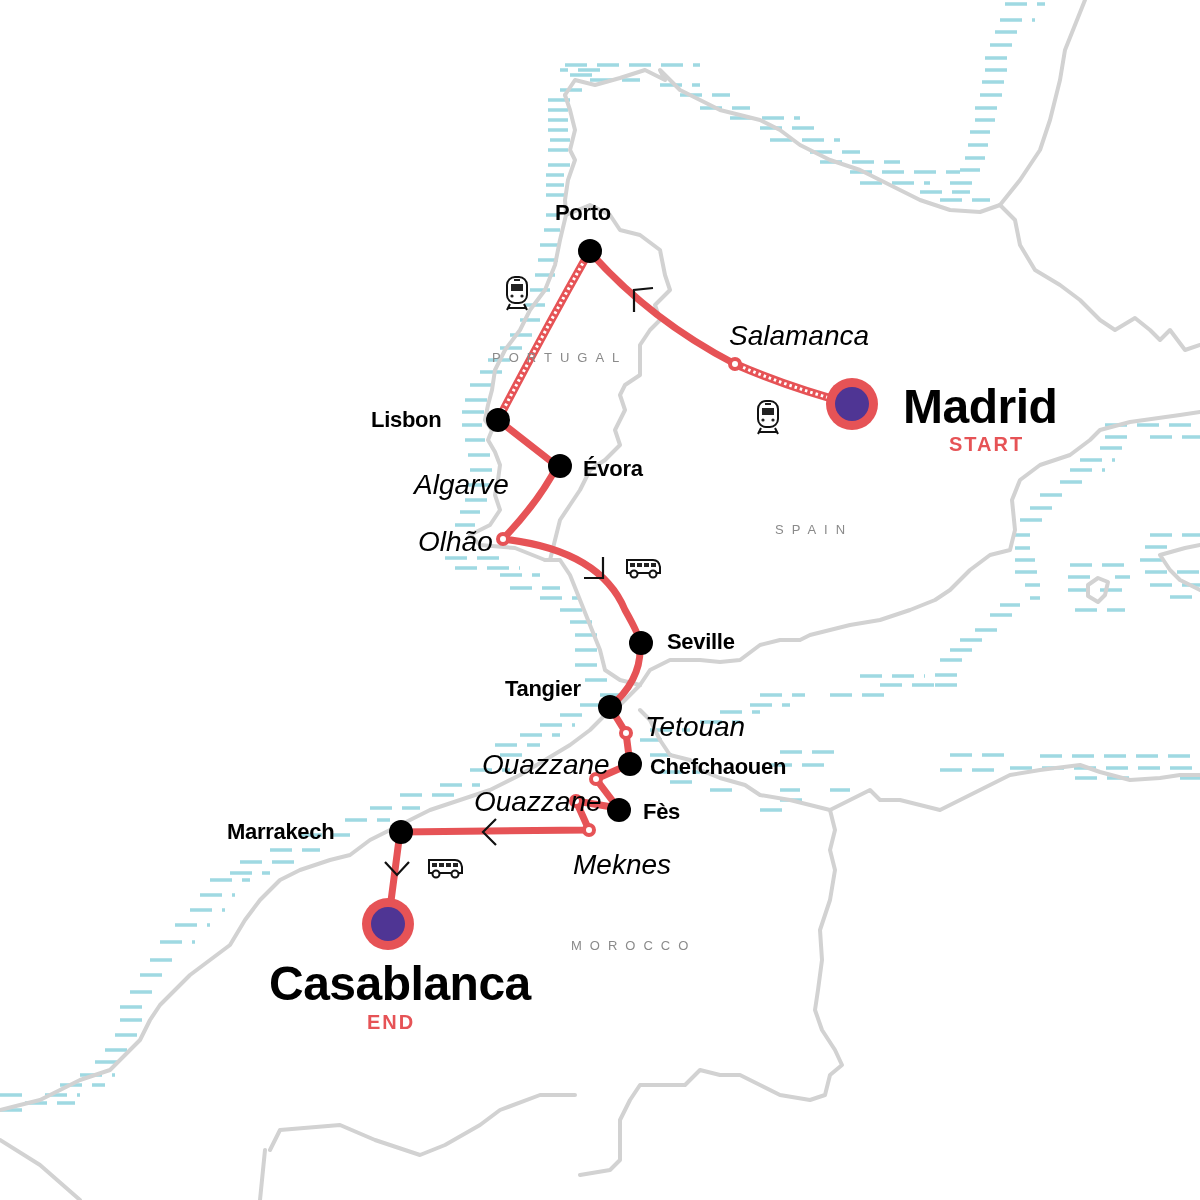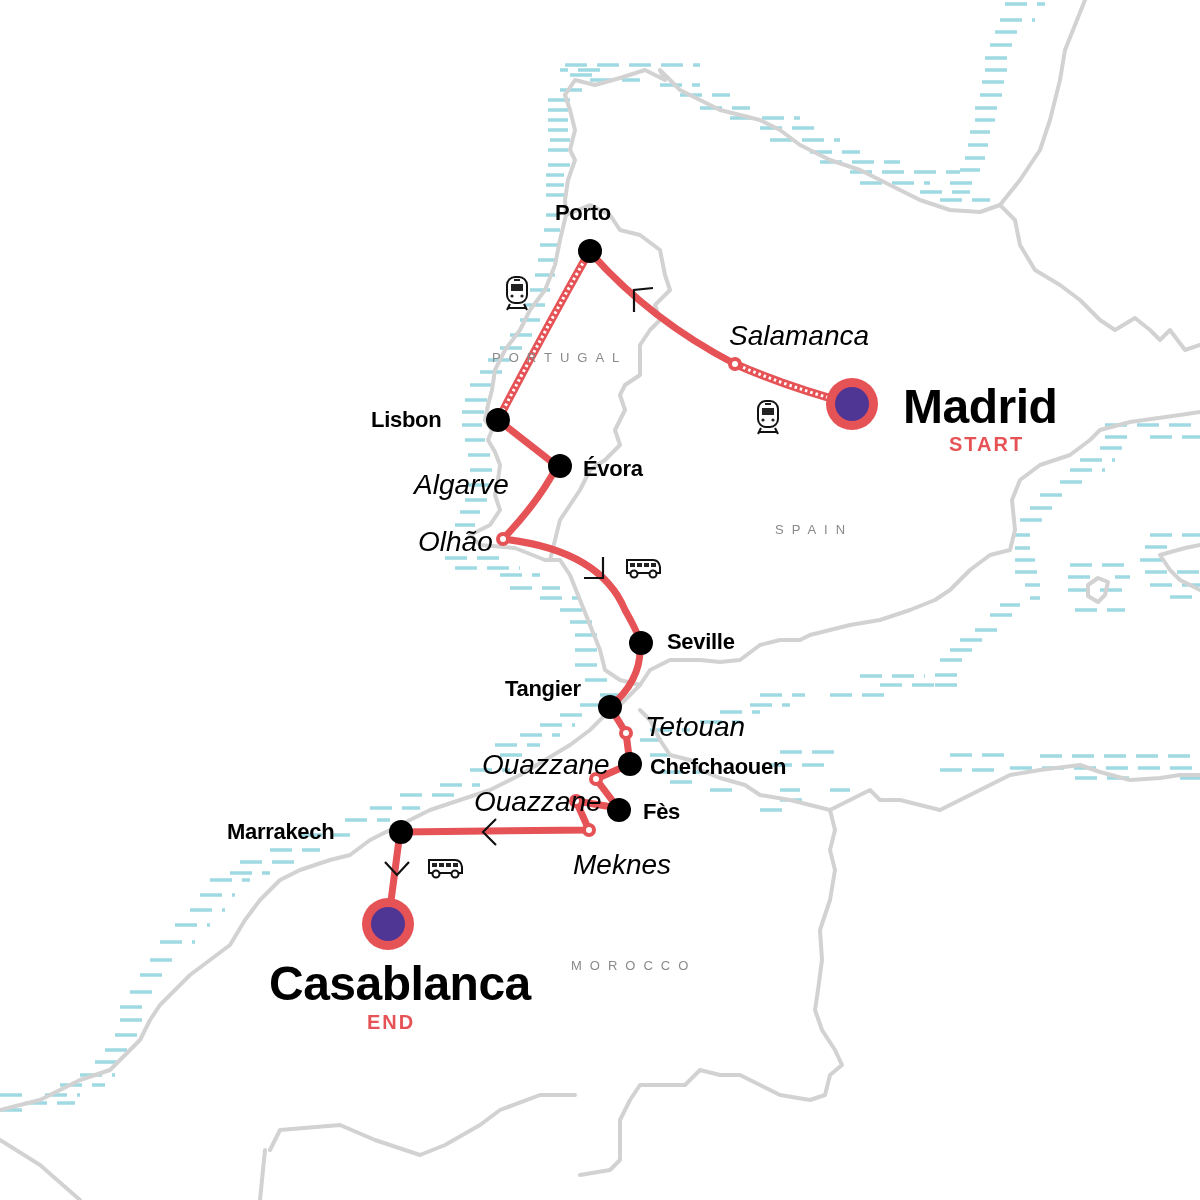--- a/index.html
+++ b/index.html
@@ -148,21 +148,21 @@
       <rect x="12" y="6" width="5" height="4" fill="#222"></rect>
       <rect x="19" y="6" width="5" height="4" fill="#222"></rect>
       <rect x="26" y="6" width="5" height="4" fill="#222"></rect>
     <circle cx="9" cy="17" r="3.5" fill="#fff" stroke="#111" stroke-width="2"></circle>
     <circle cx="28" cy="17" r="3.5" fill="#fff" stroke="#111" stroke-width="2"></circle>
   </g>
 </svg>
 
 <div class="lbl lbl-country" style="left:492px;top:350px;">PORTUGAL</div>
 <div class="lbl lbl-country" style="left:775px;top:522px;text-align:center;">SPAIN</div>
-<div class="lbl lbl-country" style="left:571px;top:938px;margin-top:20px;">MOROCCO</div>
+<div class="lbl lbl-country" style="left:571px;top:938px;">MOROCCO</div>
 
 <div class="lbl lbl-end" style="left:903px;top:379px;">Madrid</div>
 <div class="lbl lbl-tag" style="left:949px;top:433px;">START</div>
 <div class="lbl lbl-end" style="left:269px;top:956px;">Casablanca</div>
 <div class="lbl lbl-tag" style="left:367px;top:1011px;">END</div>
 
 <div class="lbl lbl-major" style="left:555px;top:200px;">Porto</div>
 <div class="lbl lbl-major" style="left:371px;top:407px;">Lisbon</div>
 <div class="lbl lbl-major" style="left:583px;top:456px;">Évora</div>
 <div class="lbl lbl-major" style="left:667px;top:629px;">Seville</div>

